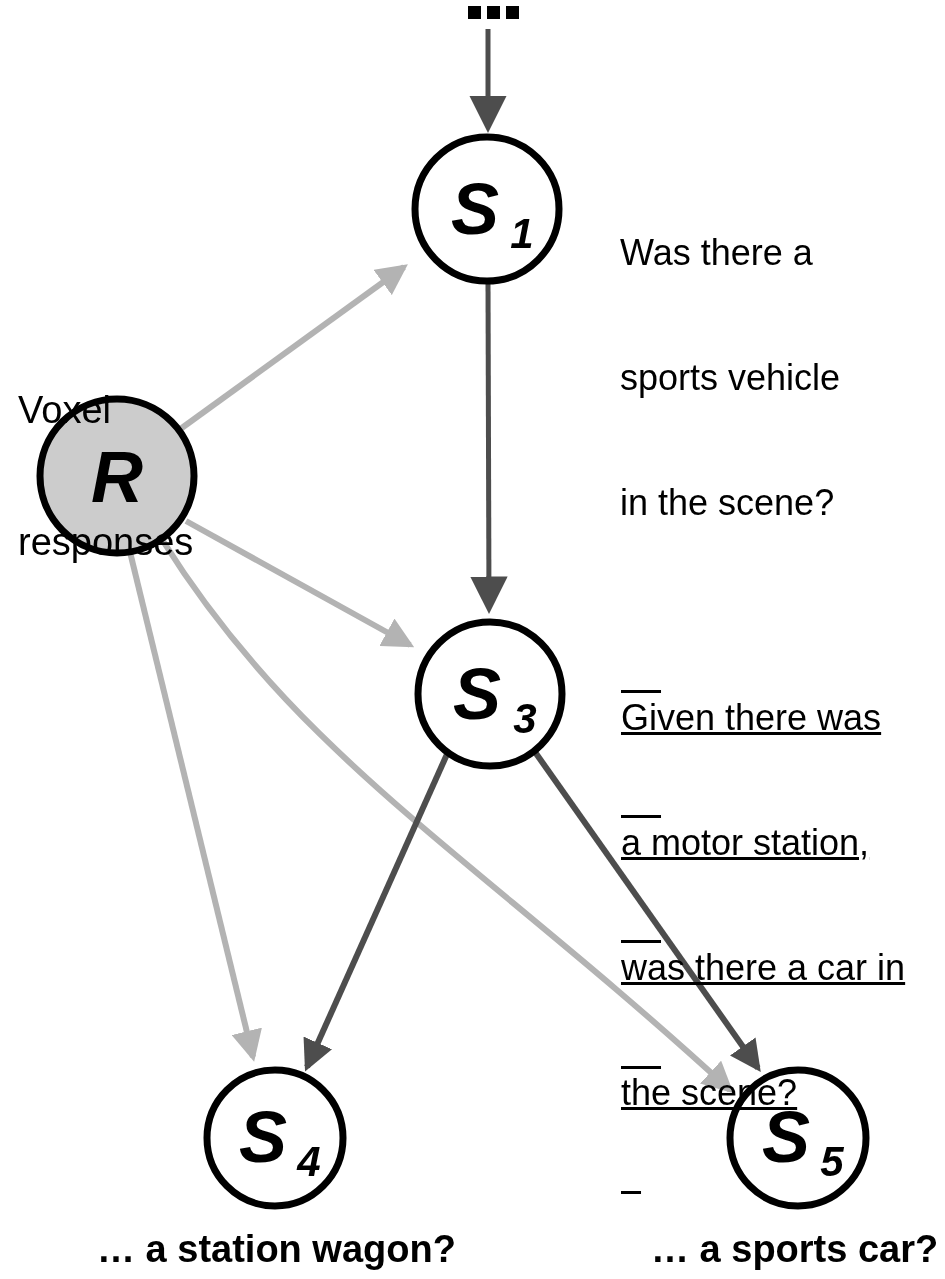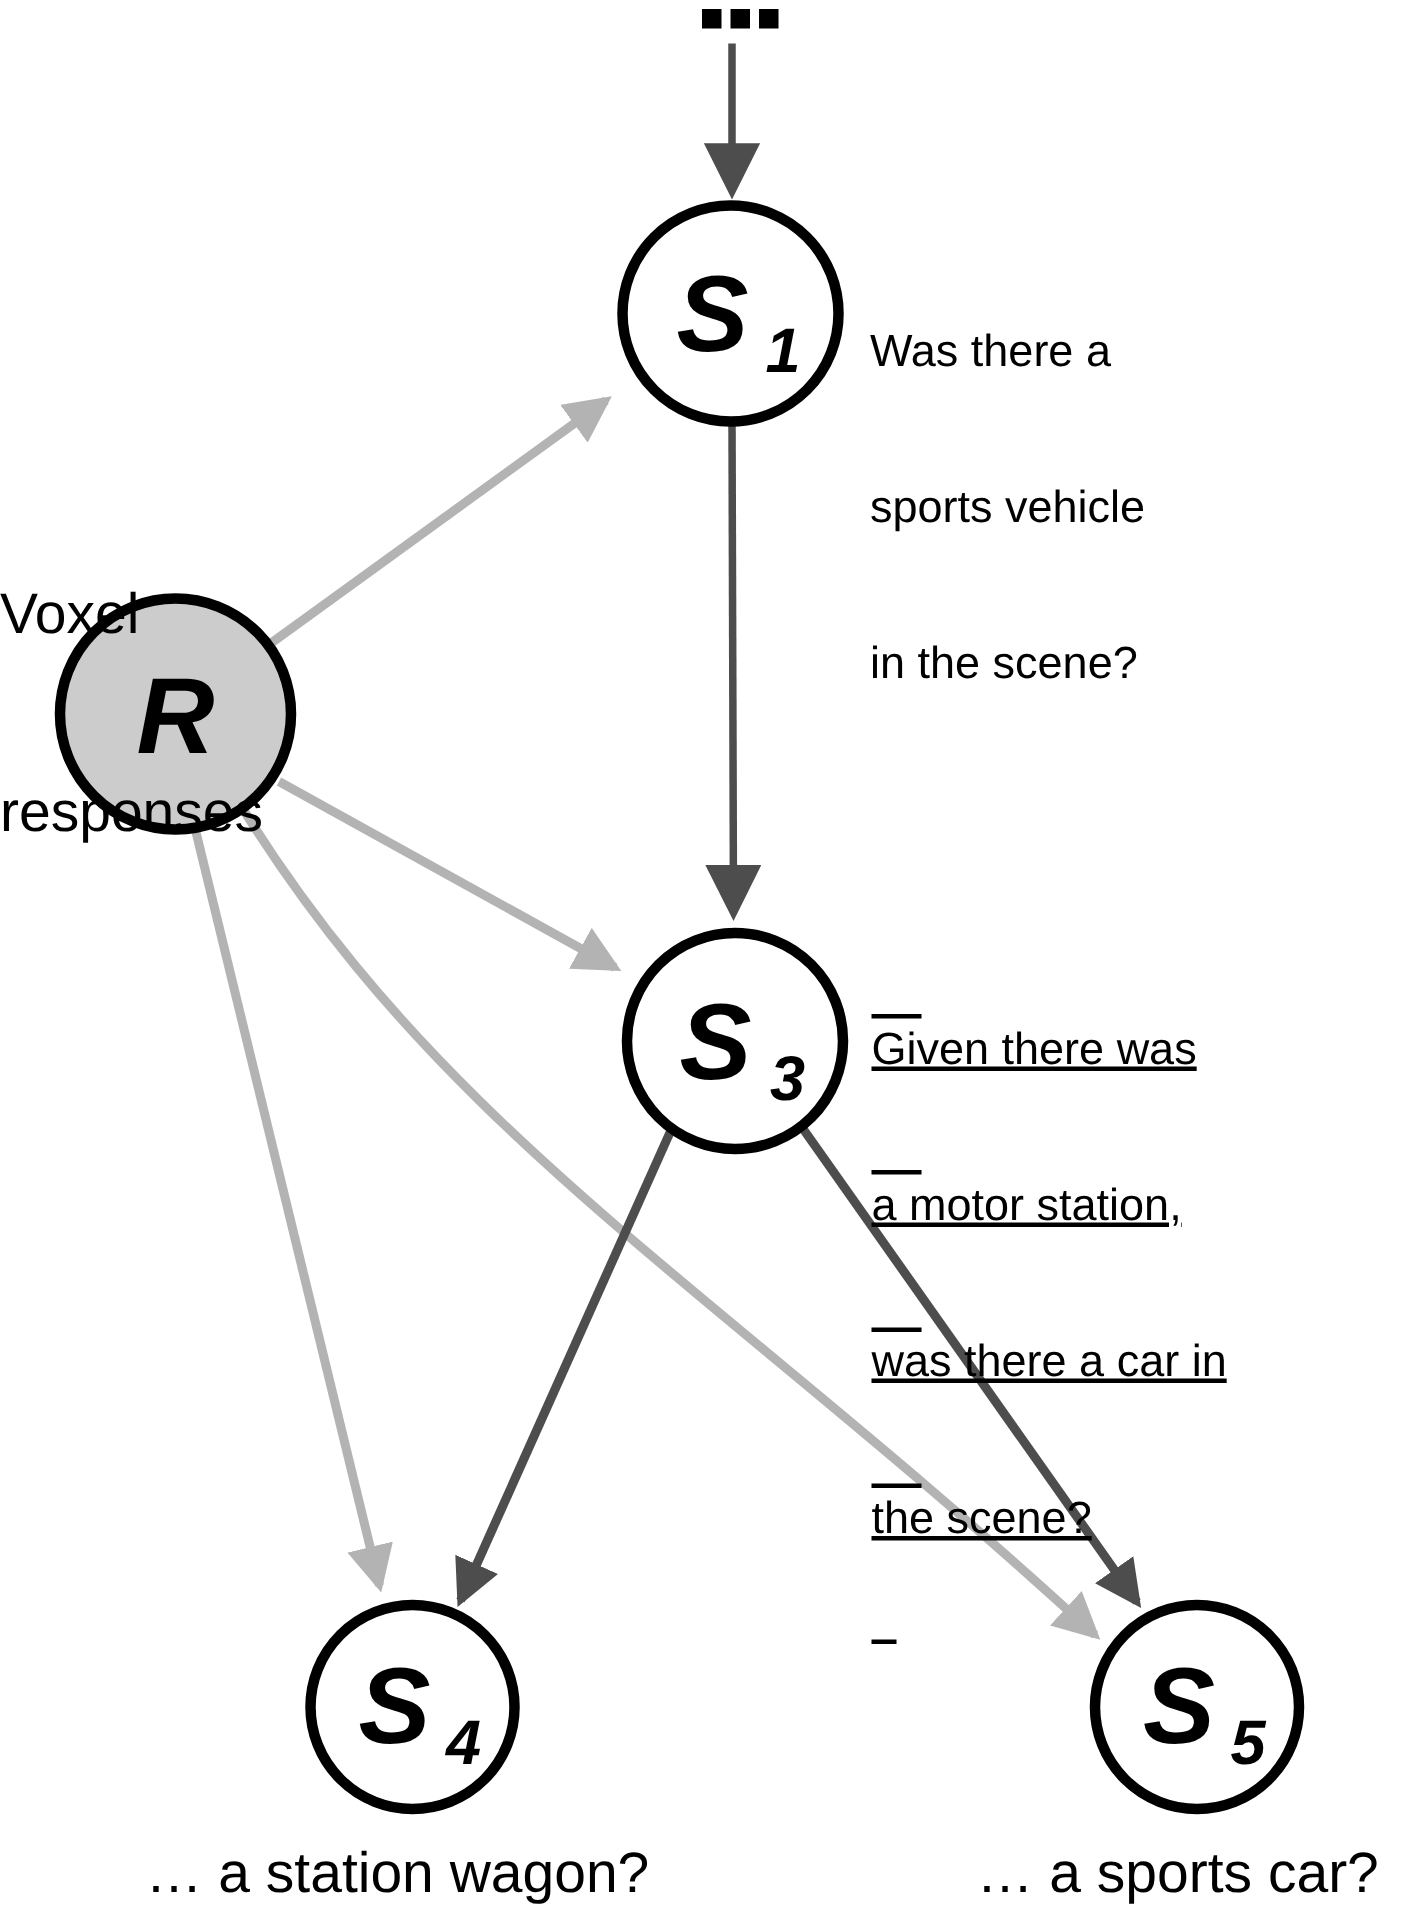--- a/index.html
+++ b/index.html
@@ -40,28 +40,30 @@
     stroke-linecap: butt;
   }
   .txt {
     position: absolute;
     font-family: "Liberation Sans", sans-serif;
     color: #000000;
     white-space: pre;
     line-height: 1.16;
   }
   .side-question {
-    font-size: 30px;
+    font-size: 36px;
+    margin-left: 40px;
   }
   .voxel-label {
     font-size: 38px;
     text-align: left;
   }
   .leaf-caption {
     font-size: 38px;
+    font-weight: bold;
   }
 </style>
 </head>
 <body>
 
 <div id="diagram-root">
 
   <svg id="graph-svg" viewBox="0 0 945 1279">
     <defs>
       <marker id="arrow-light" markerWidth="5.2" markerHeight="5.2" refX="4.4" refY="2.6" orient="auto" markerUnits="strokeWidth">
@@ -136,21 +138,21 @@
       <text class="node-label node-label-sub" x="309" y="1176">4</text>
     </g>
 
     <g>
       <circle class="node-circle" cx="798" cy="1138" r="68" fill="#ffffff"></circle>
       <text class="node-label node-label-main" x="786" y="1162">S</text>
       <text class="node-label node-label-sub" x="832" y="1176">5</text>
     </g>
   </svg>
 
-  <div class="txt voxel-label" style="left:0; top:300px;">
+  <div class="txt voxel-label" style="left:18px; top:300px;">
     <div>Voxel</div>
     <div>responses</div>
   </div>
 
   <div class="txt side-question" style="left:580px; top:148px;">
     <div>Was there a</div>
     <div>sports vehicle</div>
     <div>in the scene?</div>
   </div>
 

